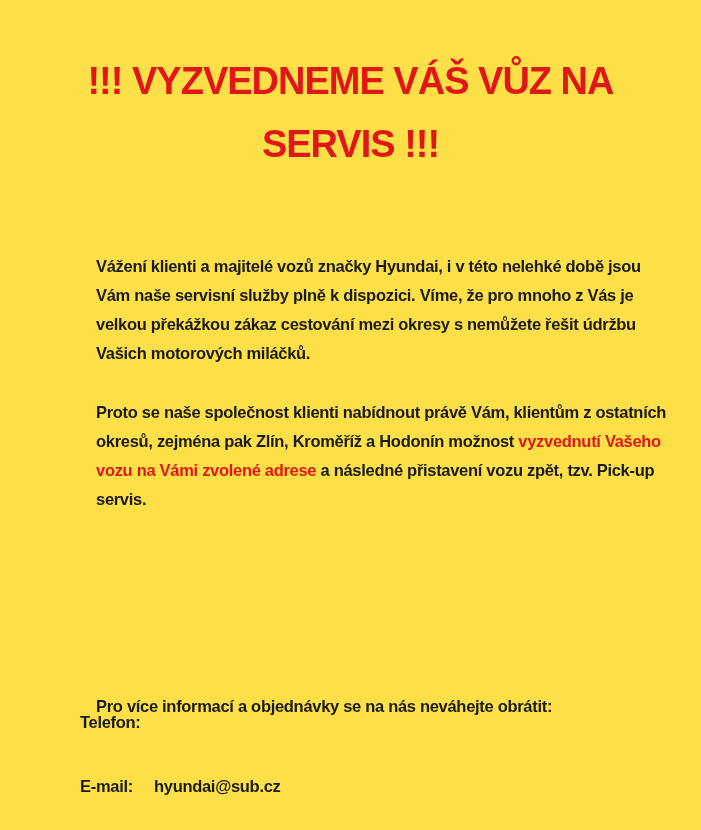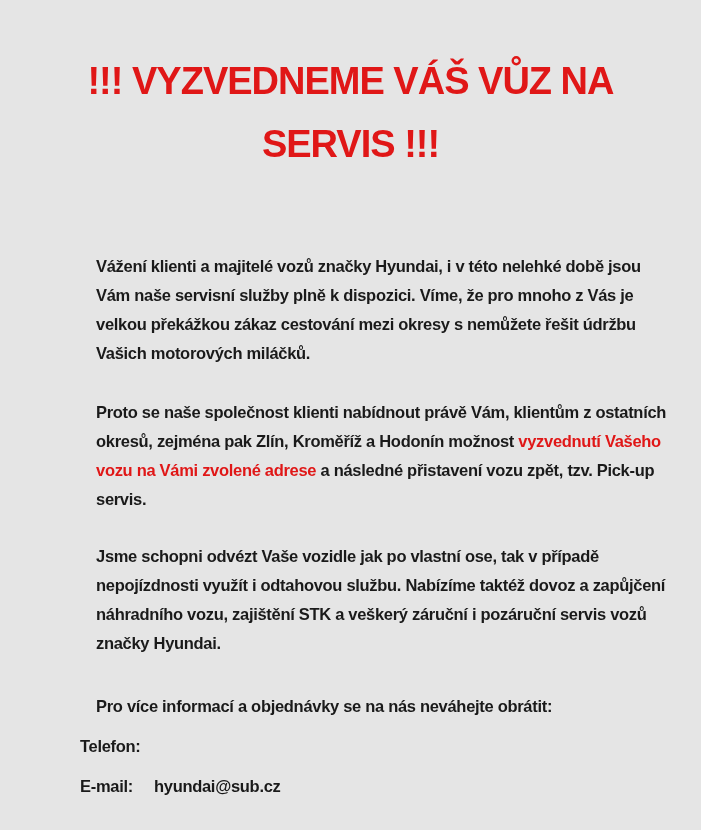--- a/index.html
+++ b/index.html
@@ -10,21 +10,21 @@
   body {
     width: 701px;
     height: 830px;
     font-family: "Liberation Sans", sans-serif;
     color: #1a1a1a;
   }
   .page {
     position: relative;
     width: 701px;
     height: 830px;
-    background: #e5e5e5;
+    background: #fde047;
     overflow: hidden;
   }
   .title {
     position: absolute;
     top: 50px;
     left: 0;
     width: 701px;
     margin: 0;
     text-align: center;
     color: #e01717;
@@ -57,21 +57,21 @@
   .contact-row {
     position: absolute;
     left: 80px;
     width: 578px;
     display: flex;
     font-weight: 700;
     font-size: 16.5px;
     line-height: 29px;
     letter-spacing: -0.3px;
   }
-  .row-phone { top: 732px; flex-direction: column; }
+  .row-phone { top: 708px; flex-direction: column; }
   .row-email { top: 772px; }
   .contact-label {
     display: inline-block;
     width: 74px;
     flex: 0 0 74px;
   }
   .contact-value {
     display: inline-block;
   }
 </style>
@@ -82,21 +82,20 @@
 
   <h1 class="title">
     <span class="title-line">!!! VYZVEDNEME VÁŠ VŮZ NA</span>
     <span class="title-line">SERVIS !!!</span>
   </h1>
 
   <p class="body-block p-intro">Vážení klienti a majitelé vozů značky Hyundai, i v této nelehké době jsou Vám naše servisní služby plně k dispozici. Víme, že pro mnoho z Vás je velkou překážkou zákaz cestování mezi okresy s nemůžete řešit údržbu Vašich motorových miláčků.</p>
 
   <p class="body-block p-offer"><span>Proto se naše společnost klienti nabídnout právě Vám, klientům z ostatních okresů, zejména pak Zlín, Kroměříž a Hodonín možnost </span><span class="highlight">vyzvednutí Vašeho vozu na Vámi zvolené adrese</span><span> a následné přistavení vozu zpět, tzv. Pick-up servis.</span></p>
 
-  <p class="body-block p-services">Jsme schopni odvézt Vaše vozidle jak po vlastní ose, tak v případě nepojízdnosti využít i odtahovou službu. Nabízíme taktéž dovoz a zapůjčení náhradního vozu, zajištění STK a veškerý záruční i pozáruční servis vozů značky Hyundai.</p>
 
   <p class="body-block p-contact">Pro více informací a objednávky se na nás neváhejte obrátit:</p>
 
   <div class="contact-row row-phone">
     <span class="contact-label">Telefon:</span>
   </div>
 
   <div class="contact-row row-email">
     <span class="contact-label">E-mail:</span>
     <span class="contact-value">hyundai@sub.cz</span>

